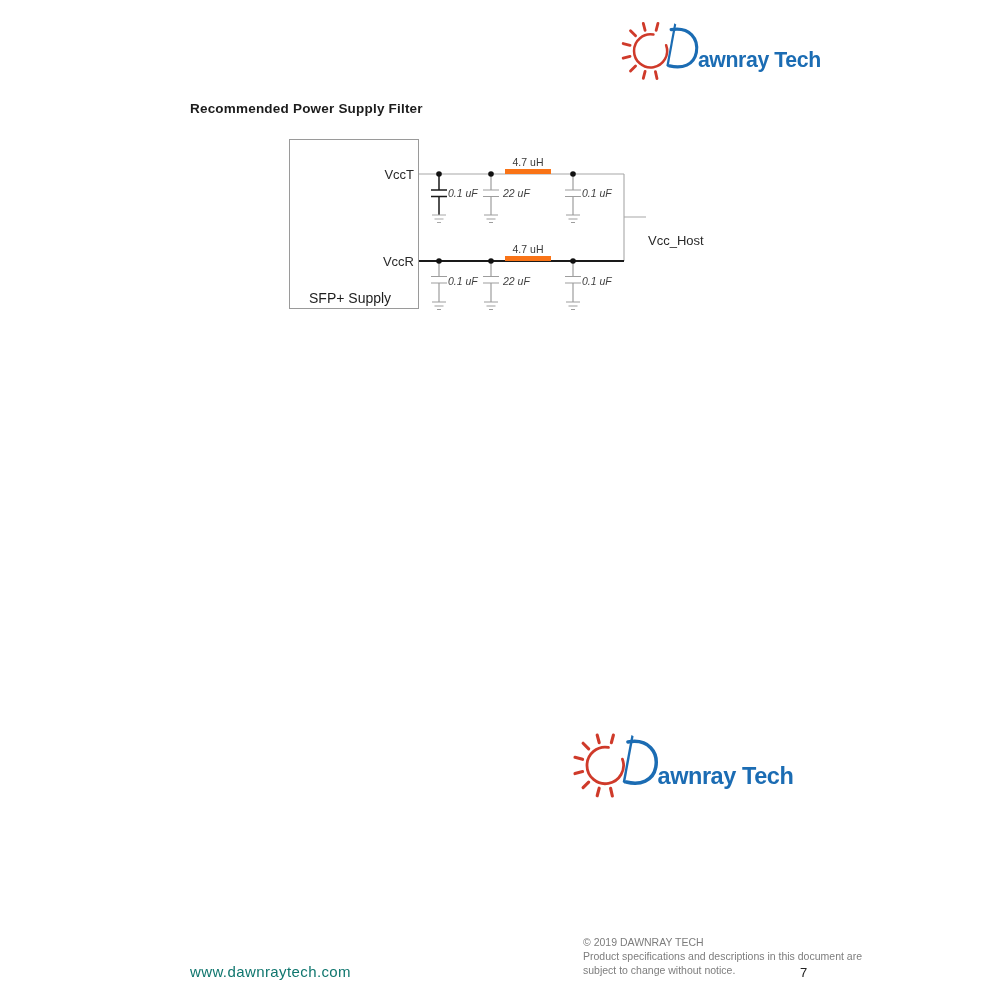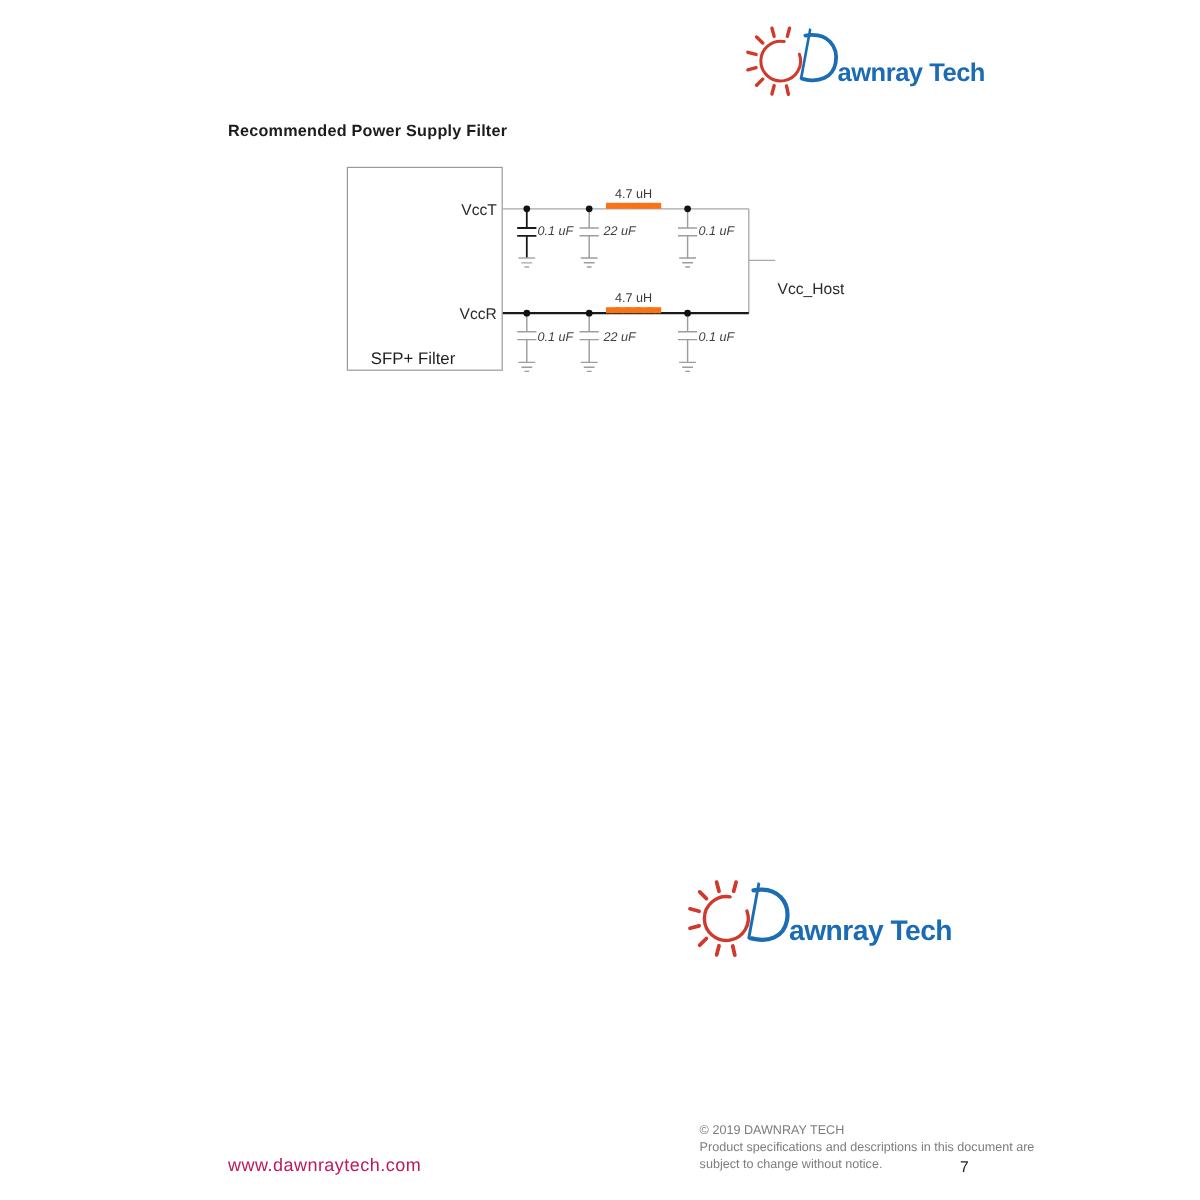--- a/index.html
+++ b/index.html
@@ -35,21 +35,21 @@
     font-family:"Liberation Sans", sans-serif;
     font-weight:bold; letter-spacing:-0.5px;
   }
 
   
   .contact { left:583px; top:818px; font-size:10.5px; line-height:14px; color:#8f8f8f; }
   .legal   { left:583px; top:903px; font-size:10.5px; line-height:14px; color:#7d7d7d;margin-top:32px; }
   .contact div, .legal div { white-space:nowrap; }
 
   
-  .footer-site { left:190px; top:963px; font-size:15px; color:#be185d; letter-spacing:0.4px;text-align:right; }
+  .footer-site { left:190px; top:963px; font-size:15px; color:#0f766e; letter-spacing:0.4px;text-align:right; }
   .footer-page { left:800px; top:965px; font-size:13px; color:#222222; }
 </style>
 </head>
 <body>
 
 <div class="page">
 
   <svg class="abs" style="left:619px; top:17px;" width="213" height="67" viewBox="0 0 270 85">
     <g>
       <path d="M 59.7 35.8 A 21 21 0 1 1 43.6 22.3" fill="none" stroke="#cf3a2a" stroke-width="3.2" stroke-linecap="round"></path>
@@ -111,21 +111,21 @@
           <circle cx="211" cy="44" r="2.8"></circle>
           <circle cx="293" cy="44" r="2.8"></circle>
         <circle cx="159" cy="131" r="2.8"></circle>
           <circle cx="211" cy="131" r="2.8"></circle>
           <circle cx="293" cy="131" r="2.8"></circle>
       </g>
     </svg>
 
     <span class="sch-label pin-label" style="left:80px; top:37px;">VccT</span>
     <span class="sch-label pin-label" style="left:80px; top:124px;">VccR</span>
-    <span class="sch-label module-label" style="left:29px; top:160px;">SFP+ Filter</span>
+    <span class="sch-label module-label" style="left:29px; top:160px;">SFP+ Supply</span>
     <span class="sch-label" style="left:368px; top:79px;margin-top:24px;">Vcc_Host</span>
 
     <span class="ind-label" style="left:225px; top:26px;">4.7 uH</span>
     <span class="ind-label" style="left:225px; top:113px;">4.7 uH</span>
 
     <span class="cap-label" style="left:168px; top:57px;">0.1 uF</span>
     <span class="cap-label" style="left:223px; top:57px;">22 uF</span>
     <span class="cap-label" style="left:302px; top:57px;">0.1 uF</span>
 
     <span class="cap-label" style="left:168px; top:145px;">0.1 uF</span>

